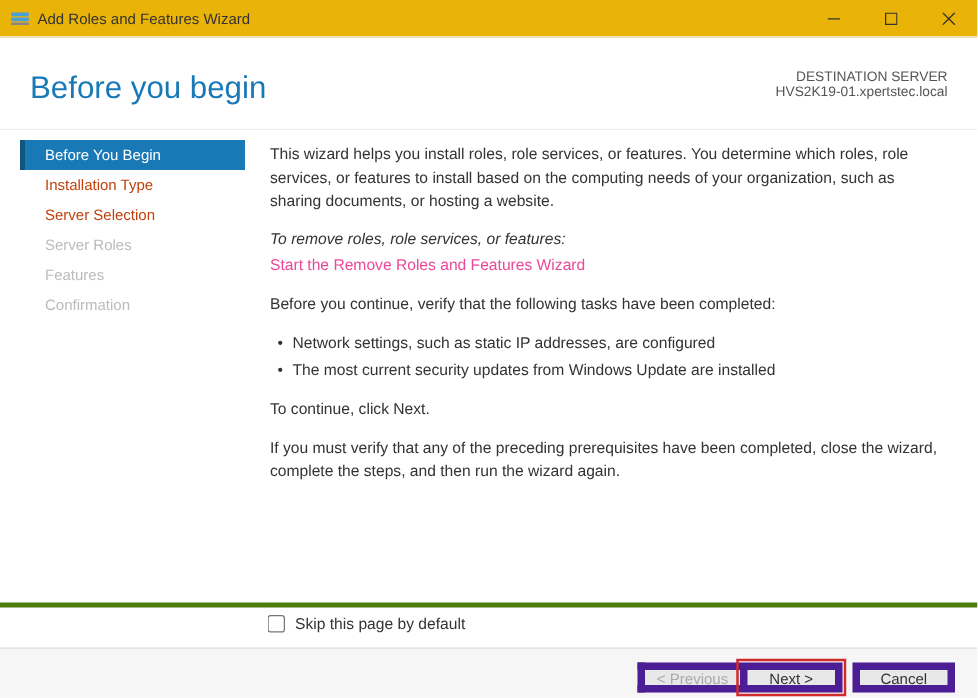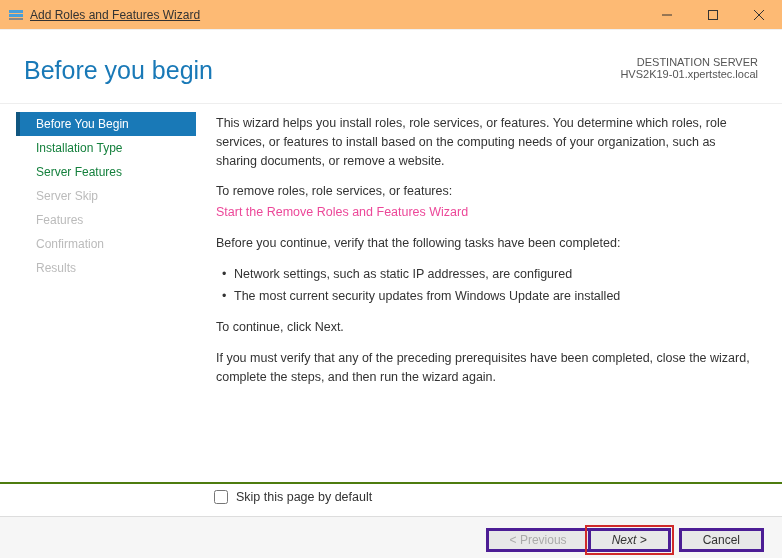--- a/index.html
+++ b/index.html
@@ -10,23 +10,22 @@
       width: 782px;
       height: 558px;
       overflow: hidden;
       color: #333;
     }
     .titlebar {
       height: 30px;
       display: flex;
       align-items: center;
       padding: 0 0 0 8px;
-      background: #fdba74;
+      background: #eab308;
       border-bottom: 1px solid #f0f0f0;
-      text-decoration: underline;
     }
     .titlebar-icon {
       width: 16px; height: 16px;
       margin-right: 6px;
       display: inline-flex;
       align-items: center;
       justify-content: center;
     }
     .titlebar-title { font-size: 12px; color: #333; flex: 1; }
     .win-controls { display: flex; }
@@ -62,21 +61,21 @@
     .sidebar {
       width: 196px;
       padding-top: 8px;
       padding-left: 20px;
     }
     .nav-item {
       height: 24px;
       line-height: 24px;
       padding-left: 16px;
       font-size: 12px;
-      color: #15803d;
+      color: #c2410c;
       cursor: pointer;
     }
     .nav-item.active {
       background: #1979b7;
       color: #fff;
       margin-left: -4px;
       padding-left: 20px;
       position: relative;
     }
     .nav-item.active::before {
@@ -98,46 +97,46 @@
     .content .link { color: #ec4899; cursor: pointer; }
     .bullets { list-style: none; margin: 0 0 12px 6px; }
     .bullets li { position: relative; padding-left: 12px; margin-bottom: 4px; }
     .bullets li::before {
       content: "•"; position: absolute; left: 0; top: 0; color: #333;
     }
     .skip-row {
       padding: 6px 12px 12px 214px;
       display: flex;
       align-items: center;
-      border-top: 2px solid #4d7c0f;
+      border-top: 4px solid #4d7c0f;
     }
     .skip-row input { margin-right: 8px; width: 14px; height: 14px; }
     .skip-row label { font-size: 12.5px; color: #333; }
     .footer {
       border-top: 1px solid #ddd;
       background: #f6f6f6;
       height: 46px;
       display: flex;
       justify-content: flex-end;
       align-items: center;
       padding-right: 18px;
       gap: 8px;
     }
     .btn {
       min-width: 82px;
       height: 24px;
       background: #e8e8e8;
-      border: 3px solid #4c1d95;
+      border: 6px solid #4c1d95;
       font-size: 12px;
       color: #333;
       cursor: pointer;
-      padding: 0 21px;
+      padding: 0 8px;
     }
     .btn:disabled { color: #aaa; cursor: default; }
-    .btn.highlight { outline: 2px solid #d02a2a; outline-offset: 1px; font-style: italic; }
+    .btn.highlight { outline: 2px solid #d02a2a; outline-offset: 1px; }
     .btn-group { display: flex; gap: 0; }
     .btn-group .btn:first-child { border-right: none; }
   </style>
 </head>
 <body>
 
 <div class="titlebar">
   <span class="titlebar-icon">
     <svg width="16" height="16" viewBox="0 0 16 16">
         <rect x="1" y="3" width="14" height="3" fill="#4a9fd8"></rect>
@@ -171,30 +170,29 @@
   <div class="dest">
     <div class="dest-label">DESTINATION SERVER</div>
     <div class="dest-name">HVS2K19-01.xpertstec.local</div>
   </div>
 </div>
 
 <div class="body">
   <div class="sidebar">
     <div class="nav-item active">Before You Begin</div>
     <div class="nav-item">Installation Type</div>
-    <div class="nav-item">Server Features</div>
-    <div class="nav-item disabled">Server Skip</div>
+    <div class="nav-item">Server Selection</div>
+    <div class="nav-item disabled">Server Roles</div>
     <div class="nav-item disabled">Features</div>
     <div class="nav-item disabled">Confirmation</div>
-    <div class="nav-item disabled">Results</div>
   </div>
 
   <div class="content">
-    <p>This wizard helps you install roles, role services, or features. You determine which roles, role services, or features to install based on the computing needs of your organization, such as sharing documents, or remove a website.</p>
-    <p style="margin-bottom:2px;">To remove roles, role services, or features:</p>
+    <p>This wizard helps you install roles, role services, or features. You determine which roles, role services, or features to install based on the computing needs of your organization, such as sharing documents, or hosting a website.</p>
+    <p style="margin-bottom:2px;font-style:italic;">To remove roles, role services, or features:</p>
     <p class="link">Start the Remove Roles and Features Wizard</p>
     <p>Before you continue, verify that the following tasks have been completed:</p>
     <ul class="bullets">
       <li>Network settings, such as static IP addresses, are configured</li>
       <li>The most current security updates from Windows Update are installed</li>
     </ul>
     <p>To continue, click Next.</p>
     <p>If you must verify that any of the preceding prerequisites have been completed, close the wizard, complete the steps, and then run the wizard again.</p>
   </div>
 </div>

